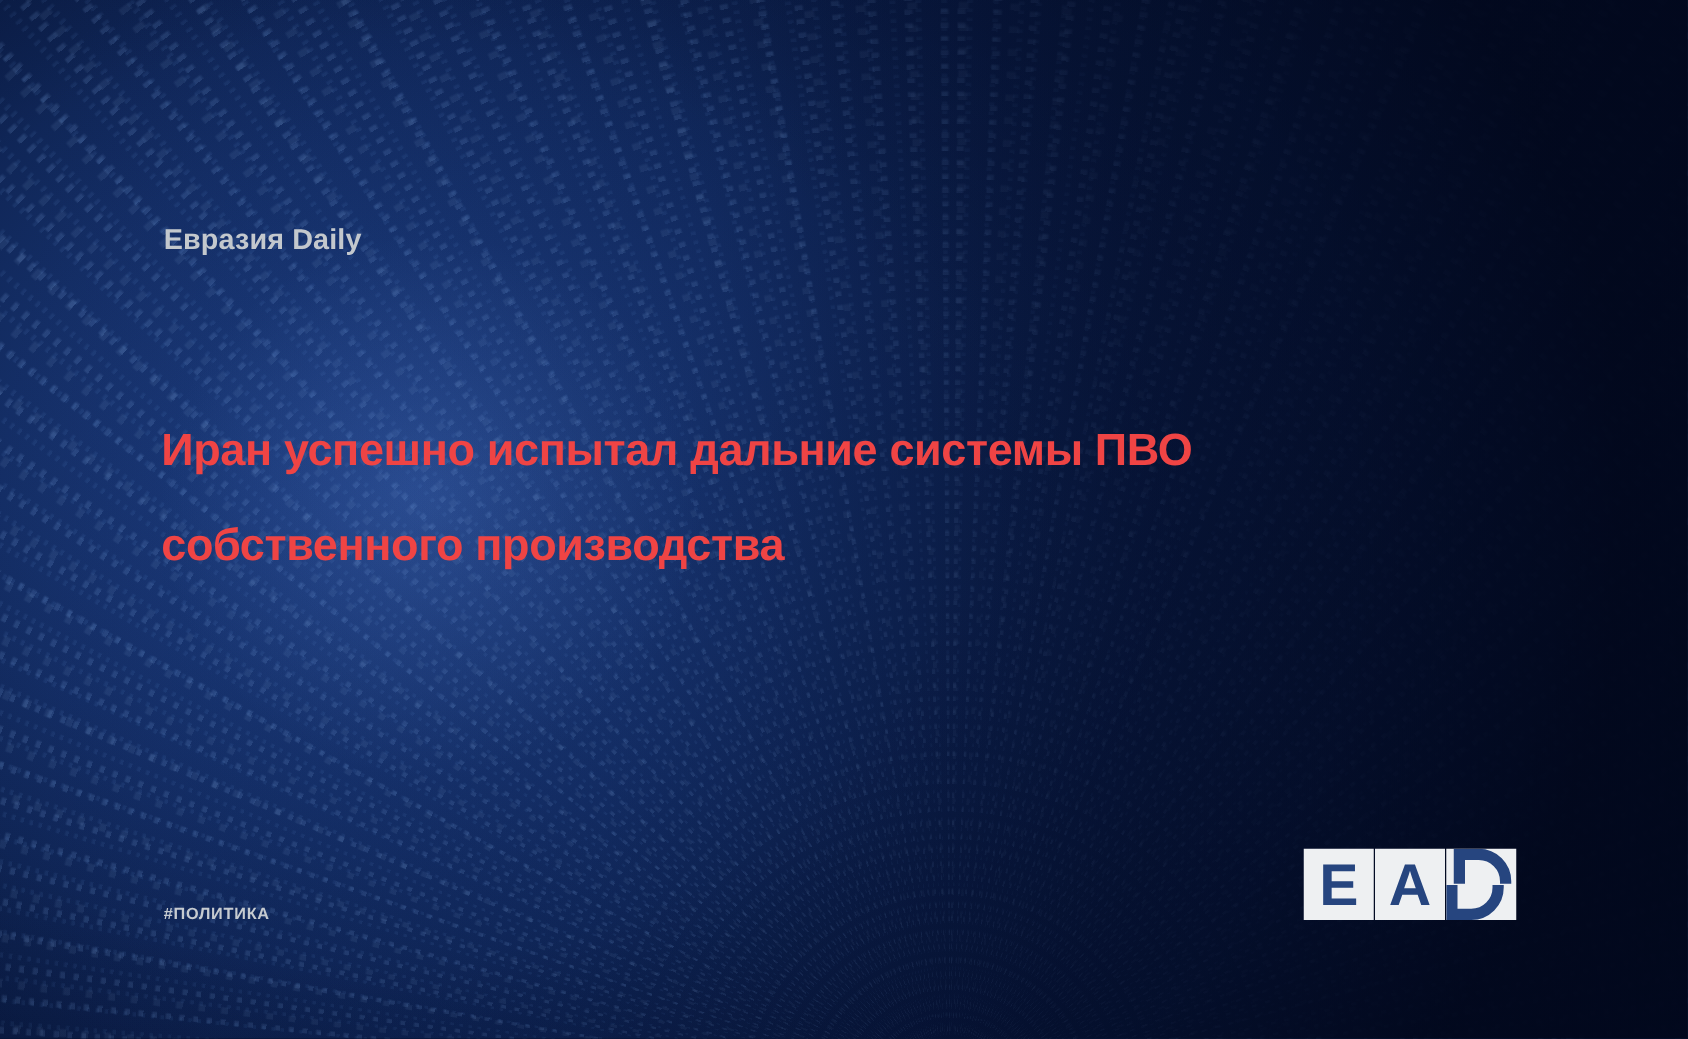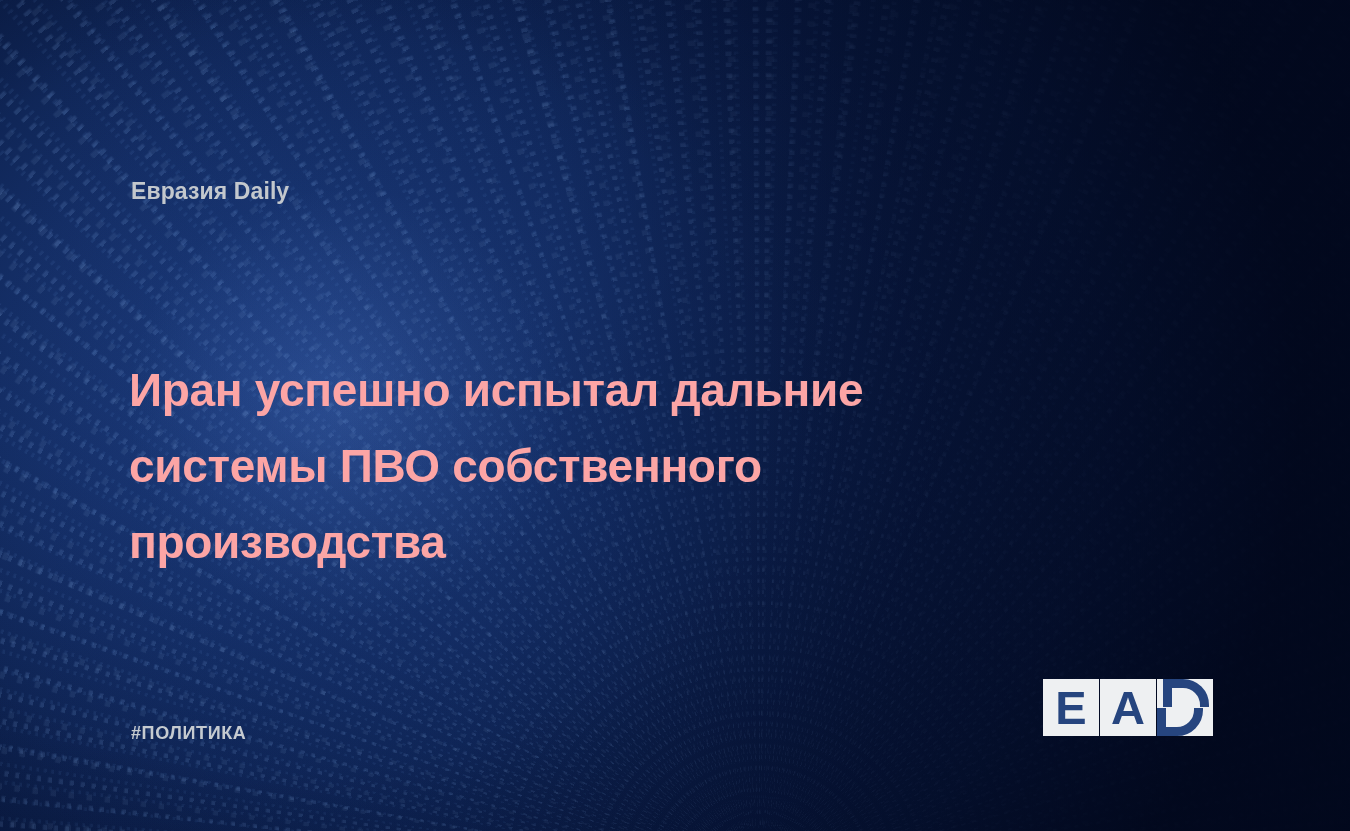--- a/index.html
+++ b/index.html
@@ -166,34 +166,34 @@
     font-size: 23px;
     font-weight: bold;
     color: #c3c8cd;
     letter-spacing: 0.1px;
     white-space: nowrap;
   }
 
   .headline {
     position: absolute;
     left: 129px;
-    top: 279px;
+    top: 256px;
     width: 900px;
-    font-size: 46px;
+    font-size: 36px;
     font-weight: bold;
     line-height: 76px;
-    color: #fca5a5;
+    color: #ef4444;
     letter-spacing: -0.3px;
   }
 
   .hashtag {
     position: absolute;
     left: 131px;
     top: 681px;
-    font-size: 18px;
+    font-size: 13px;
     font-weight: bold;
     color: #c6cbd0;
     letter-spacing: 0.6px;
     white-space: nowrap;
   }
 
   
   .logo {
     position: absolute;
     left: 1043px;

